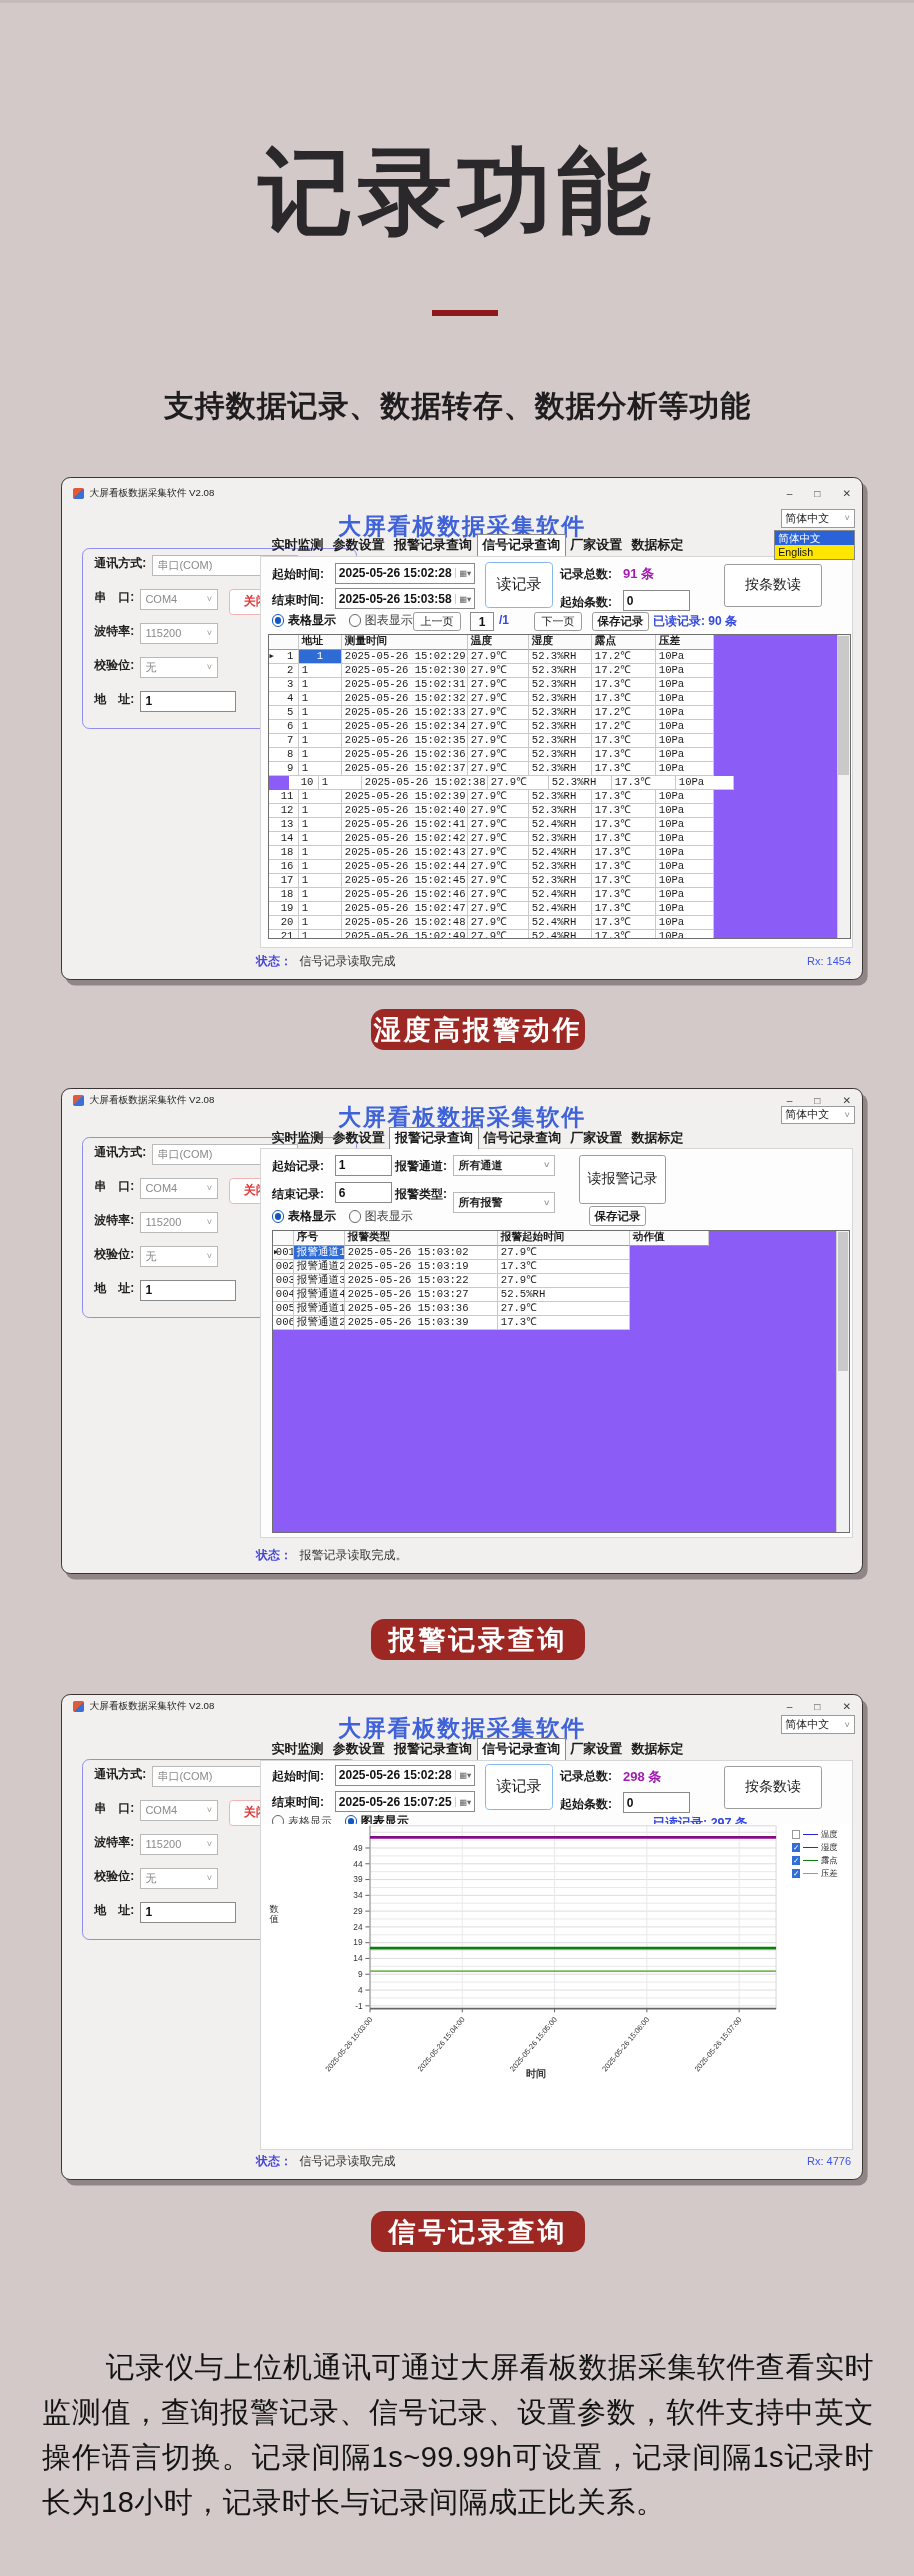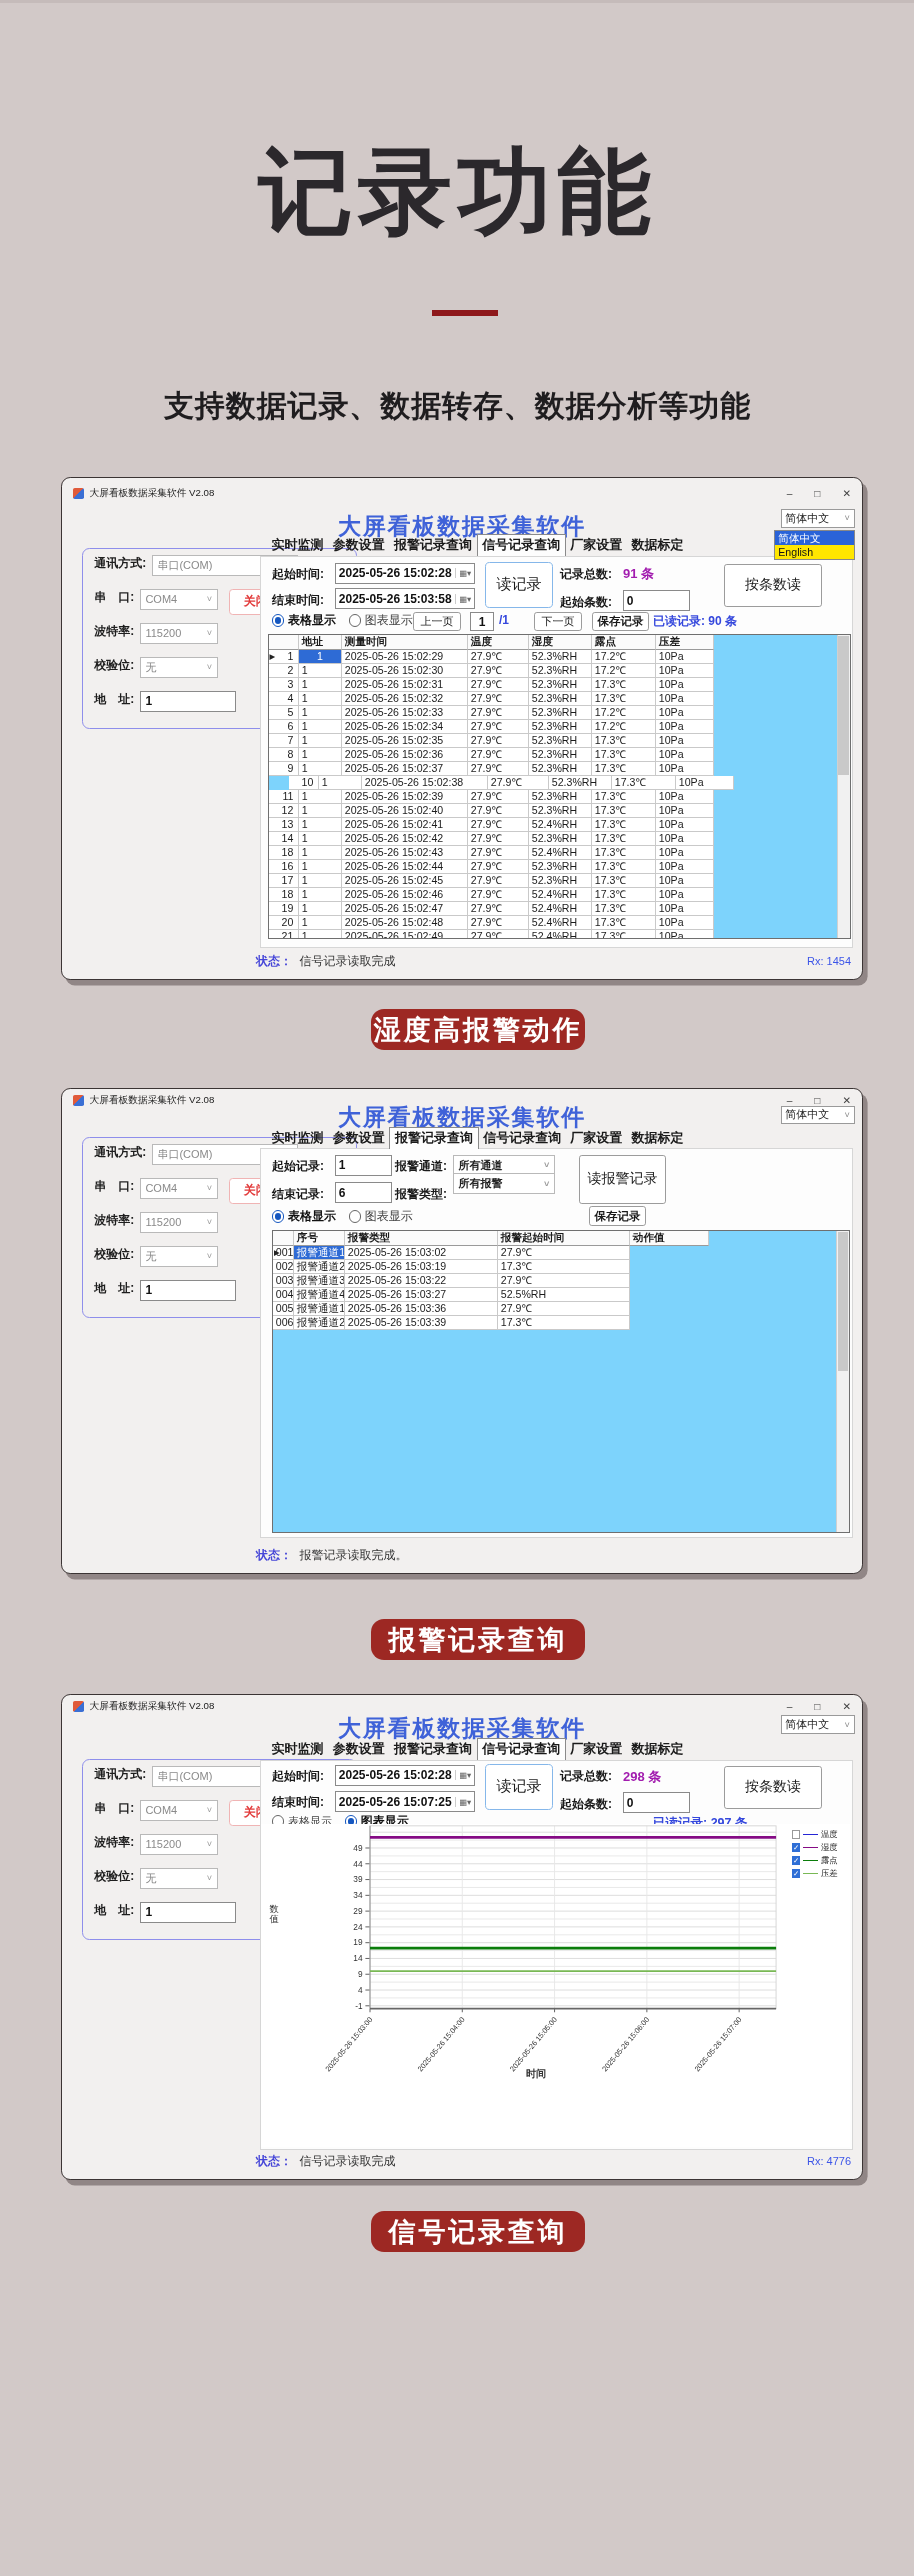--- a/index.html
+++ b/index.html
@@ -74,21 +74,21 @@
   .blue-text{color:#3548dd;font-weight:700;}
   .rrow{position:absolute;font-size:12px;display:flex;align-items:center;white-space:nowrap;}
   .rdo{display:inline-block;width:10.2px;height:10.2px;border:0.9px solid #666;border-radius:50%;
        background:#fff;margin-right:3.7px;position:relative;flex:0 0 auto;}
   .rdo.on{border-color:#1557c0;}
   .rdo.on::after{content:'';position:absolute;inset:1.8px;background:#1557c0;border-radius:50%;}
   .rlab{margin-right:13px;color:#444;}
   .rlab.on{font-weight:700;color:#111;}
 
   
-  .dtable{position:absolute;background:#7dd3fc;border:0.9px solid #6f6f6f;overflow:hidden;box-sizing:border-box;}
+  .dtable{position:absolute;background:#8b5cf6;border:0.9px solid #6f6f6f;overflow:hidden;box-sizing:border-box;font-family:Liberation Mono, monospace;}
   .dt-row{display:flex;height:14px;}
   .dt-row.head{height:15px;}
   .dt-cell{background:#fff;border-right:0.9px solid #c9c9c9;border-bottom:0.9px solid #c9c9c9;
        font-size:10.6px;line-height:13px;padding:0 2.8px;box-sizing:border-box;overflow:hidden;
        white-space:nowrap;color:#1c1c1c;position:relative;}
   .dt-row.head .dt-cell{background:#fbfbfb;font-weight:600;border-bottom:0.9px solid #9a9a9a;}
   .dt-cell.marker{text-align:right;padding-right:4.6px;}
   .dt-cell.selcell{background:#2e6bd5;color:#fff;text-align:center;}
   .dt-arrow{position:absolute;left:0.9px;top:0;font-size:7.4px;color:#222;}
   .vscroll{position:absolute;right:0px;top:0px;bottom:0px;width:12px;background:#f1f1f1;
@@ -510,21 +510,21 @@
       <div class="flabel" style="left:134px;top:9.2px;">报警通道:</div>
       <div class="sel" style="position:absolute;left:192px;top:5.5px;width:102px;color:#222;font-weight:700;">
         <span>所有通道</span>
         <span class="arr">˅</span>
       </div>
       <div class="flabel" style="left:11px;top:37px;">结束记录:</div>
       <div class="finput" style="left:74px;top:33px;width:57px;">
         <span>6</span>
       </div>
       <div class="flabel" style="left:134px;top:37px;">报警类型:</div>
-      <div class="sel" style="position:absolute;left:192px;top:24px;width:102px;color:#222;font-weight:700;">
+      <div class="sel" style="position:absolute;left:192px;top:43px;width:102px;color:#222;font-weight:700;">
         <span>所有报警</span>
         <span class="arr">˅</span>
       </div>
       <div class="btn" style="left:318px;top:5.5px;width:87px;height:49px;font-size:14px;">读报警记录</div>
 
       <div class="rrow" style="left:11px;top:59px;">
         <span class="rdo on"></span>
         <span class="rlab on">表格显示</span>
         <span class="rdo"></span>
         <span class="rlab">图表显示</span>
@@ -781,14 +781,15 @@
 
     <div class="statusbar" style="bottom:9.2px;">
       <span class="st-label">状态：</span>
       <span class="st-msg">信号记录读取完成</span>
       <span class="st-rx">Rx: 4776</span>
     </div>
   </div>
 
   <div class="badge" style="top:2211px;">信号记录查询</div>
 
+  <div class="footer">记录仪与上位机通讯可通过大屏看板数据采集软件查看实时监测值，查询报警记录、信号记录、设置参数，软件支持中英文操作语言切换。记录间隔1s~99.99h可设置，记录间隔1s记录时长为18小时，记录时长与记录间隔成正比关系。</div>
 </div>
 
 
 </body></html>

